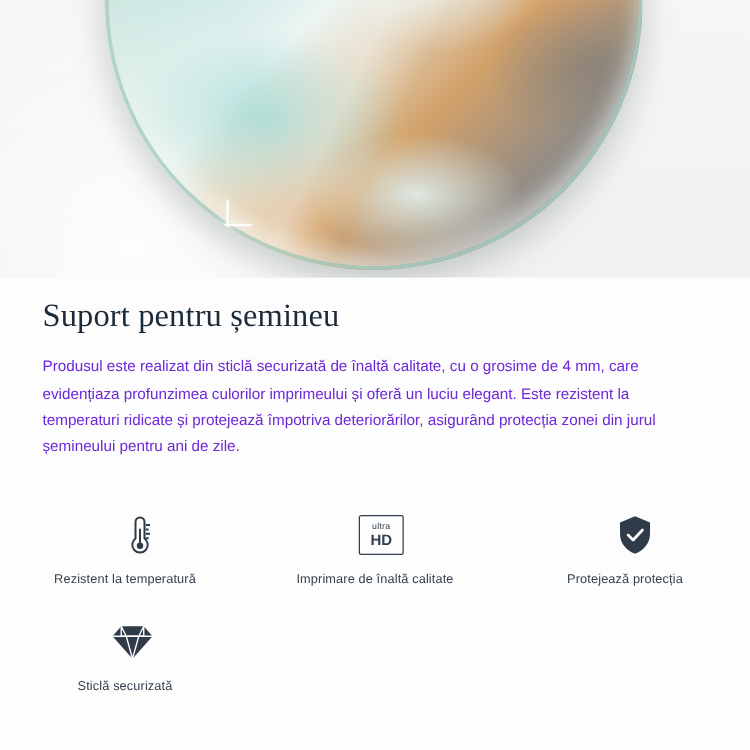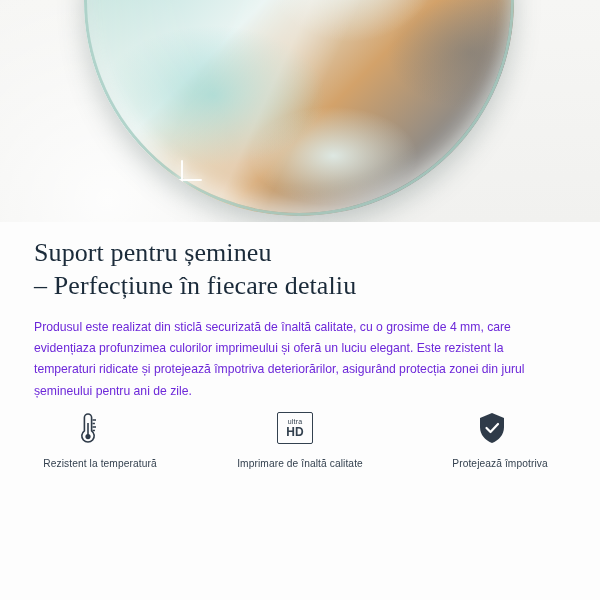--- a/index.html
+++ b/index.html
@@ -141,21 +141,21 @@
     flex-direction: column;
     align-items: center;
     justify-content: flex-start;
     padding-top: 4px;
   }
   .feature-icon {
     width: 46px;
     height: 44px;
     display: flex;
     align-items: center;
-    justify-content: flex-start;
+    justify-content: flex-end;
     color: #2f3b49;
   }
   .feature-label {
     margin-top: 8px;
     font-size: 10.2px;
     color: #34414f;
     text-align: right;
     letter-spacing: 0.1px;
   }
   .ultrahd {
@@ -182,21 +182,20 @@
     <div class="glass">
       <div class="glass-art"></div>
       <div class="glass-edge"></div>
       <div class="glass-sparkle"></div>
     </div>
   </div>
 
   <div class="content">
     <h1 class="headline">
       <span>Suport pentru șemineu</span>
-      <span class="line2">– Perfecțiune în fiecare detaliu</span>
     </h1>
     <p class="body-copy">Produsul este realizat din sticlă securizată de înaltă calitate, cu o grosime de 4 mm, care evidențiaza profunzimea culorilor imprimeului și oferă un luciu elegant. Este rezistent la temperaturi ridicate și protejează împotriva deteriorărilor, asigurând protecția zonei din jurul șemineului pentru ani de zile.</p>
   </div>
 
   <div class="features">
 
     <div class="feature">
       <div class="feature-icon">
         <svg width="22" height="34" viewBox="0 0 22 34" fill="none" stroke="#2f3b49" stroke-width="1.6">
           <path d="M11 3 a3.6 3.6 0 0 1 3.6 3.6 v13.2 a6.2 6.2 0 1 1 -7.2 0 V6.6 A3.6 3.6 0 0 1 11 3 z"></path>
@@ -218,20 +217,30 @@
       <div class="feature-label">Imprimare de înaltă calitate</div>
     </div>
 
     <div class="feature">
       <div class="feature-icon">
         <svg width="30" height="34" viewBox="0 0 30 34" fill="none">
           <path d="M15 2 L27 7 v9 c0 8-5.5 13.5-12 16 -6.5-2.5-12-8-12-16 V7 z" fill="#2f3b49"></path>
           <path d="M9.5 17 l4 4 7.5-8" stroke="#ffffff" stroke-width="2.2" stroke-linecap="round" stroke-linejoin="round" fill="none"></path>
         </svg>
       </div>
-      <div class="feature-label">Protejează împotriva</div>
-    </div>
-
+      <div class="feature-label">Protejează protecția</div>
+    </div>
+
+    <div class="feature">
+      <div class="feature-icon">
+        <svg width="34" height="30" viewBox="0 0 34 30" fill="#2f3b49">
+          <path d="M8 2 h18 l7 8 -16 18 -16 -18 z"></path>
+          <path d="M1 10 h32" stroke="#ffffff" stroke-width="1.1"></path>
+          <path d="M8 2 l4 8 -4 0 z M26 2 l-4 8 4 0 z M17 28 l-5 -18 10 0 z" stroke="#ffffff" stroke-width="1.1" fill="none"></path>
+        </svg>
+      </div>
+      <div class="feature-label">Sticlă securizată</div>
+    </div>
 
 
 
   </div>
 </div>
 
 </body></html>

